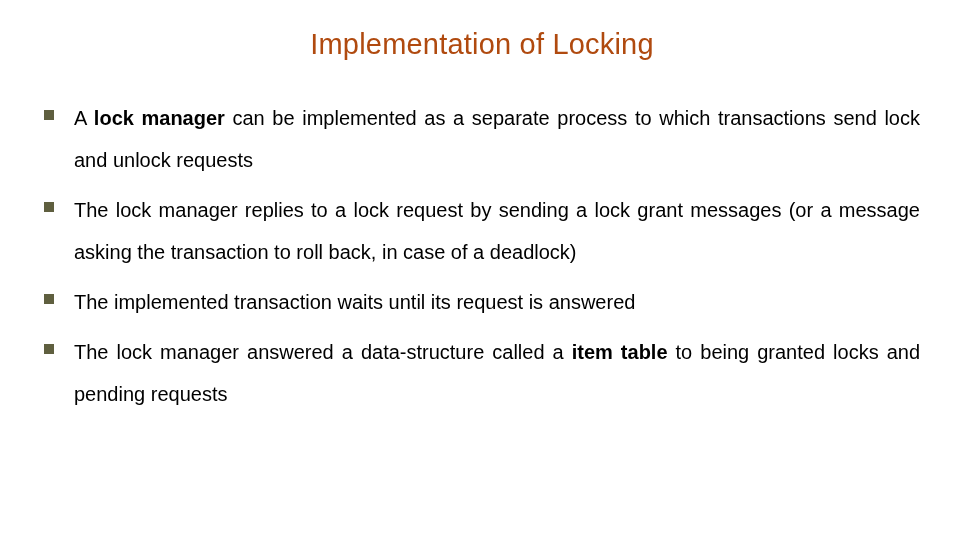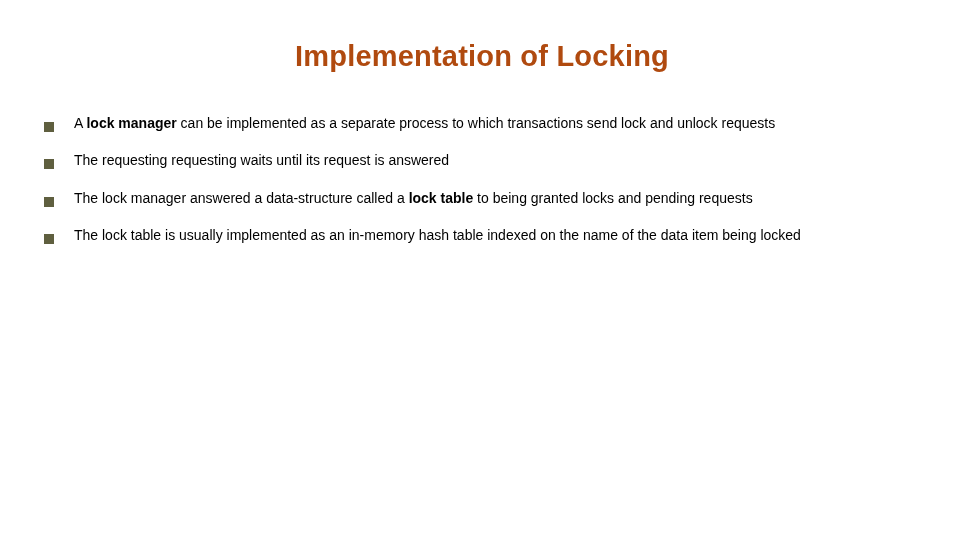--- a/index.html
+++ b/index.html
@@ -13,35 +13,35 @@
   }
   .slide {
     width: 960px;
     height: 540px;
     position: relative;
     box-sizing: border-box;
     padding: 28px 40px 20px 44px;
   }
   .title {
     text-align: center;
-    font-weight: bold;
+    font-weight: normal;
     font-size: 29px;
     color: #b04a0f;
-    margin: 12px 0 36px 0;
+    margin: 0 0 36px 0;
     letter-spacing: 0.2px;
   }
   ul.bullets {
     list-style: none;
     margin: 0;
     padding: 0;
   }
   ul.bullets > li {
     position: relative;
     padding-left: 30px;
-    font-size: 14px;
+    font-size: 20px;
     color: #000000;
     line-height: 2.1;
     text-align: justify;
     margin-bottom: 8px;
   }
   ul.bullets > li::before {
     content: "";
     position: absolute;
     left: 0;
     top: 13px;
@@ -54,22 +54,22 @@
 </head>
 <body>
 
 <div class="slide">
   <h1 class="title">Implementation of Locking</h1>
   <ul class="bullets">
     <li>
       <span>A </span><span class="b">lock manager</span><span> can be implemented as a separate process to which transactions send lock and unlock requests</span>
     </li>
     <li>
-      <span>The requesting requesting waits until its request is answered</span><span class="b"></span><span></span>
+      <span>The lock manager replies to a lock request by sending a lock grant messages (or a message asking the transaction to roll back, in case of  a deadlock)</span><span class="b"></span><span></span>
     </li>
     <li>
-      <span>The lock manager answered a data-structure called a </span><span class="b">lock table</span><span> to being granted locks and pending requests</span>
+      <span>The implemented transaction waits until its request is answered</span><span class="b"></span><span></span>
     </li>
     <li>
-      <span>The lock table is usually implemented as an in-memory hash table indexed on the name of the data item being locked</span><span class="b"></span><span></span>
+      <span>The lock manager answered a data-structure called a </span><span class="b">item table</span><span> to being granted locks and pending requests</span>
     </li>
   </ul>
 </div>
 
 </body></html>

